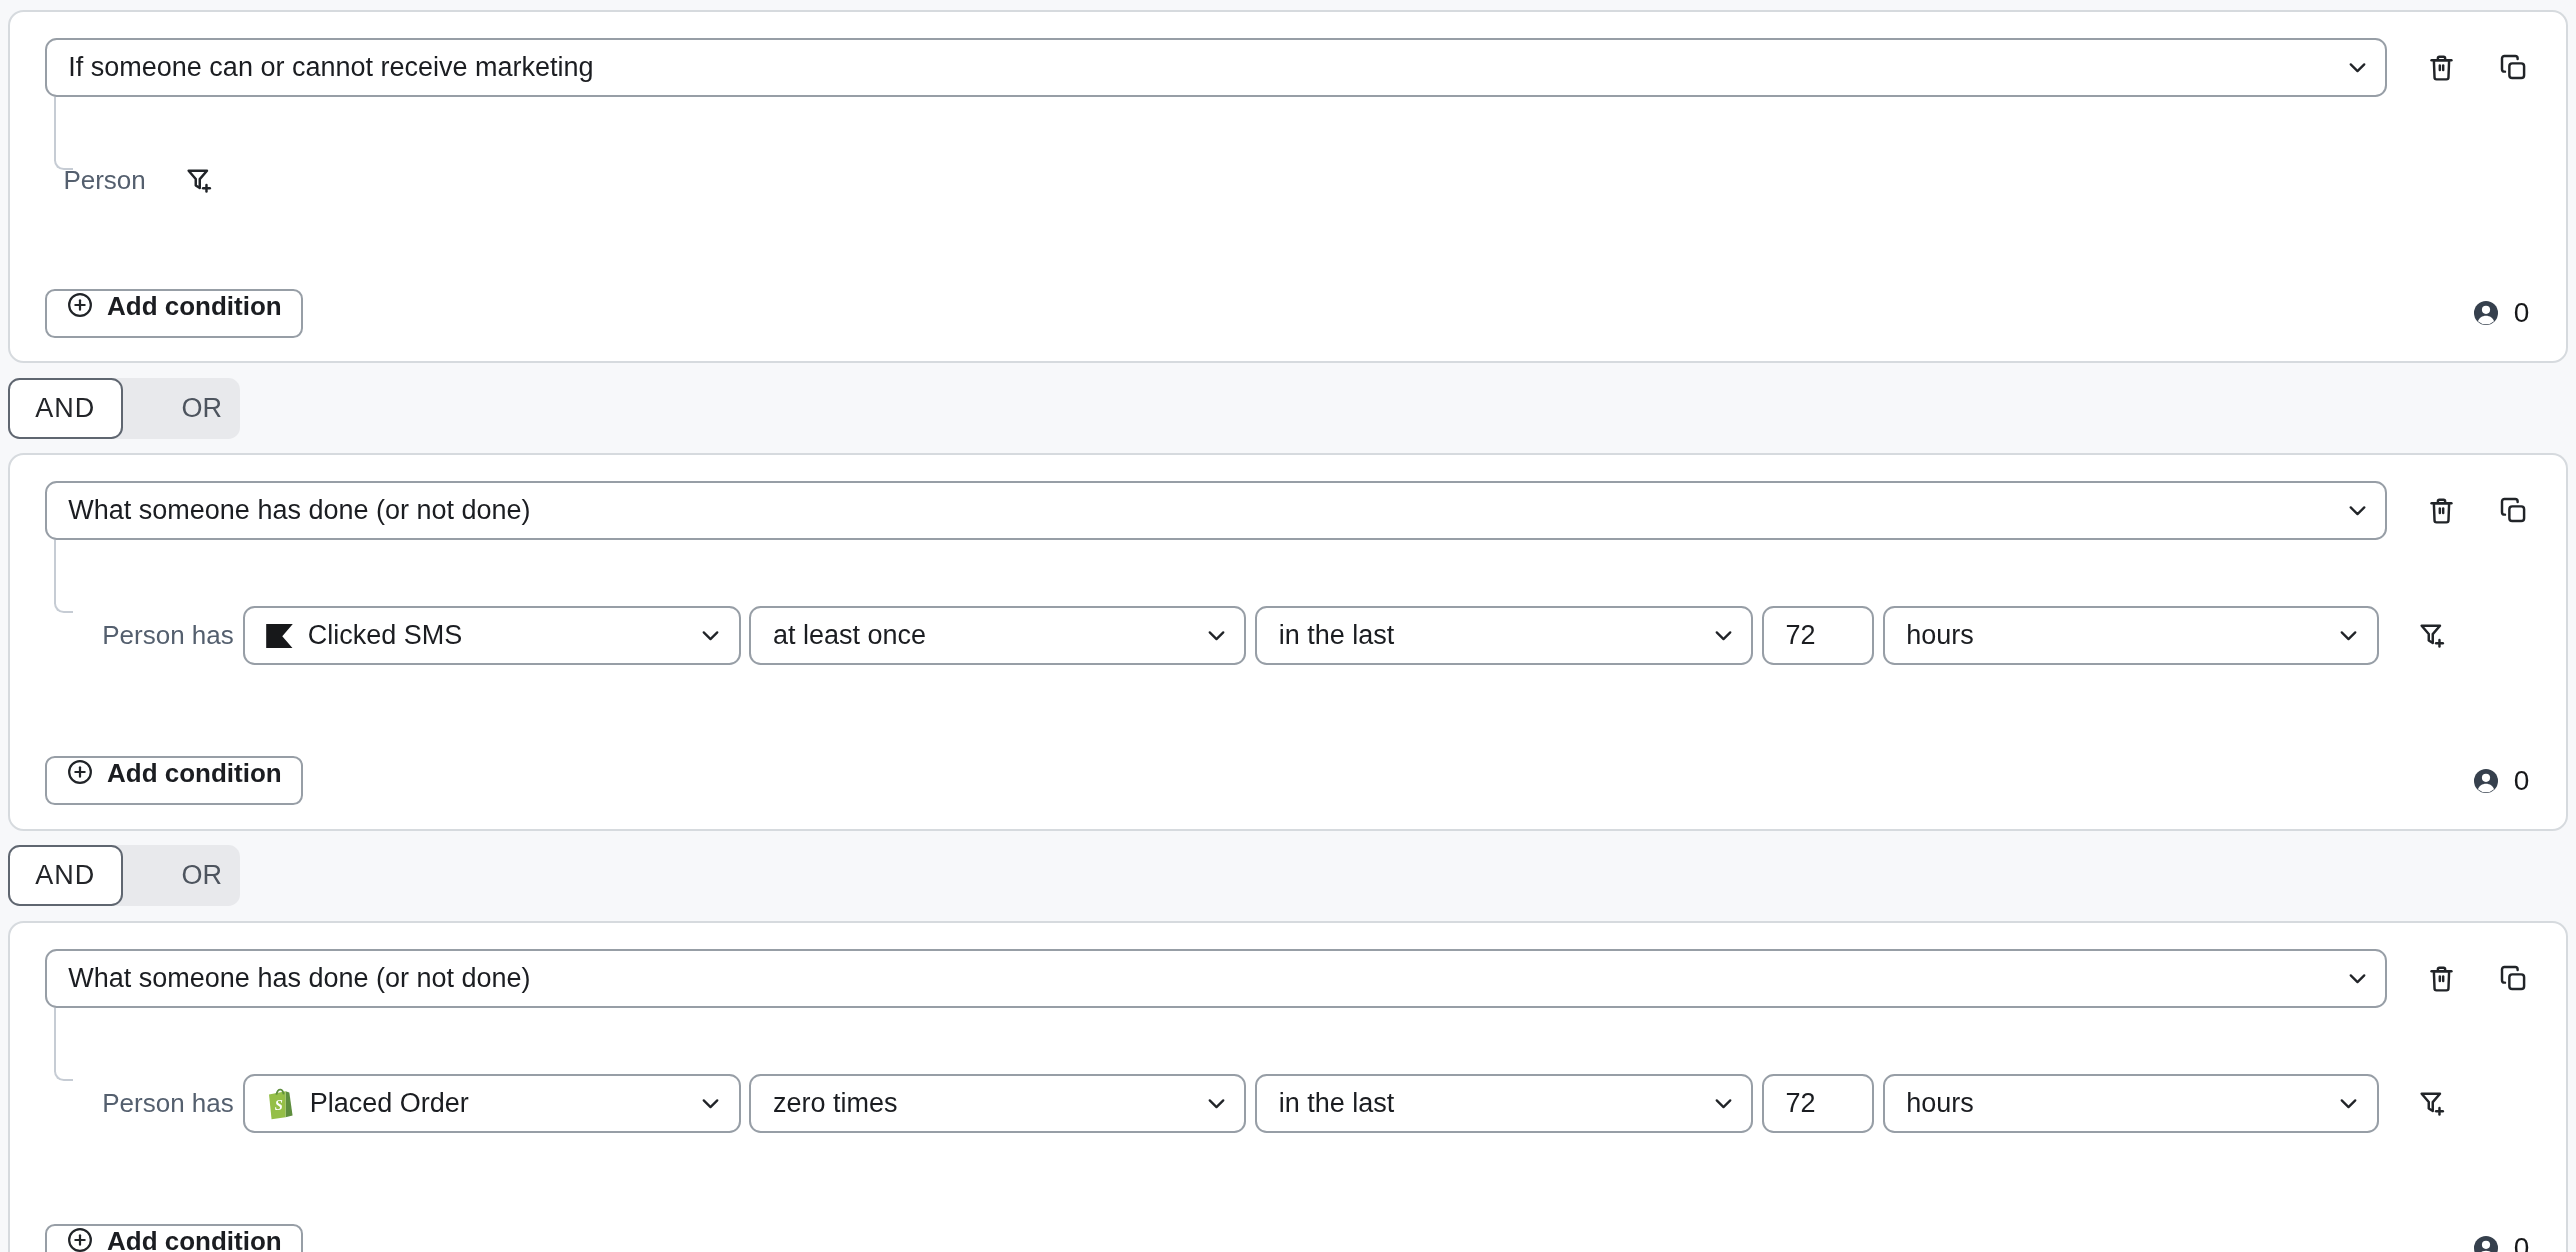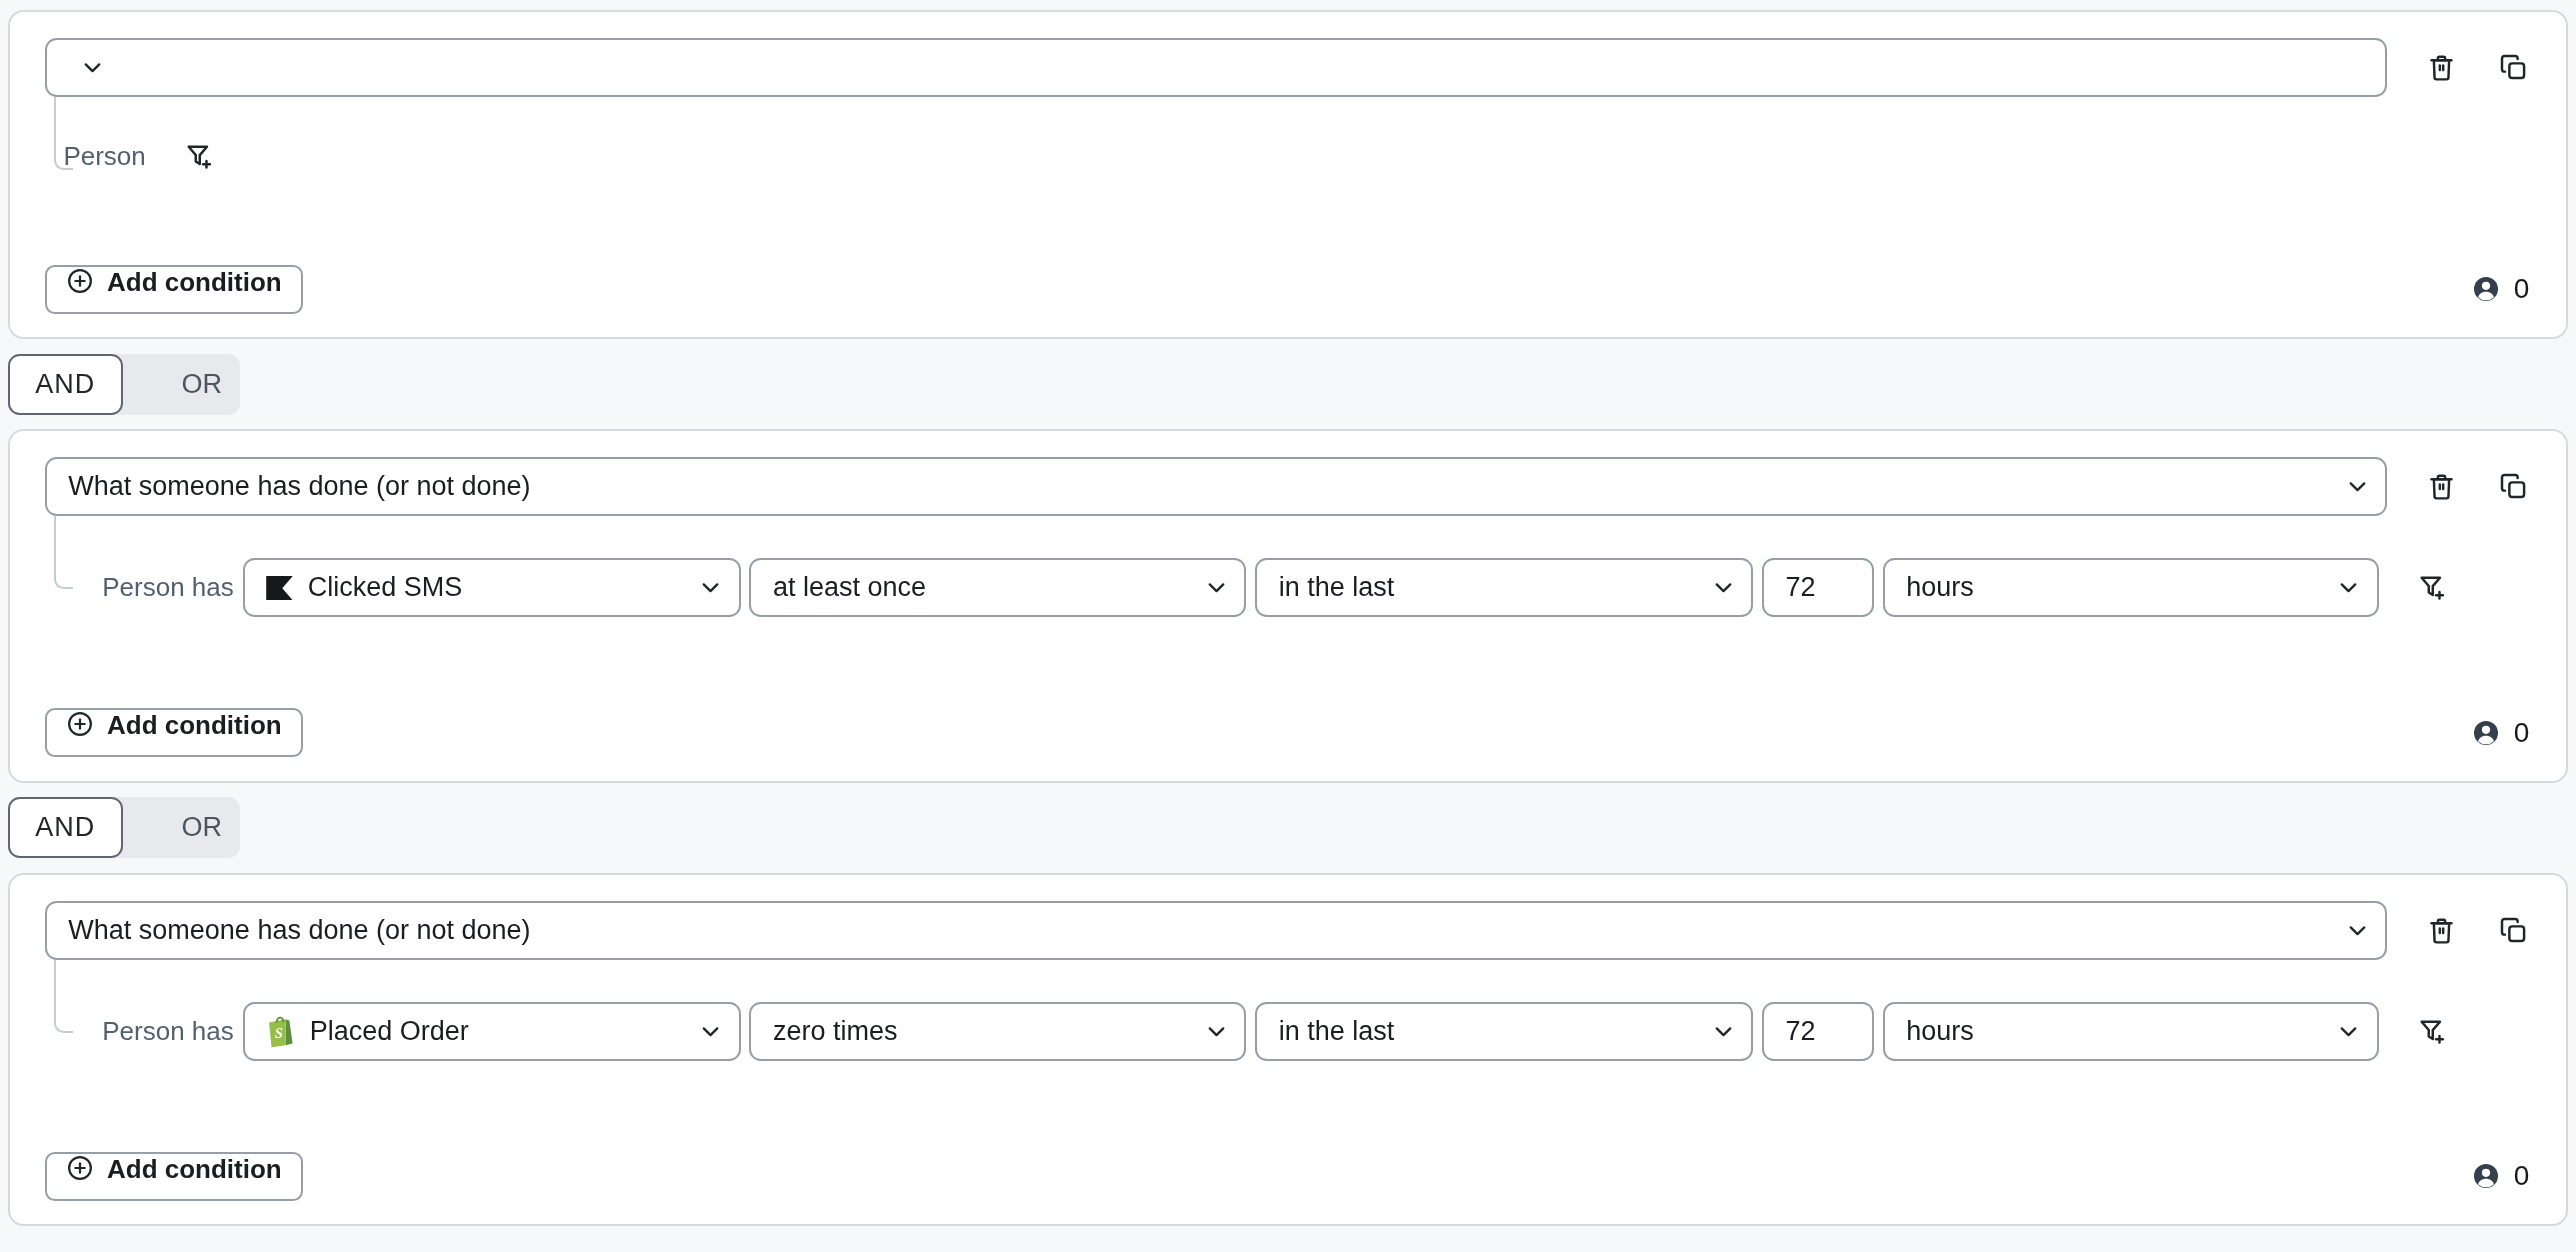--- a/index.html
+++ b/index.html
@@ -49,21 +49,21 @@
 
   .connector {
     position:absolute;
     left:44px; top:85px;
     width:19.5px; height:73px;
     border-left:2px solid #c6ccd4;
     border-bottom:2px solid #c6ccd4;
     border-bottom-left-radius:9.8px;
   }
 
-  .cond-row { display:flex; align-items:center; margin-top:42px; }
+  .cond-row { display:flex; align-items:center; margin-top:66px; }
   .row-label {
     flex:none; text-align:right; margin-right:8.8px;
     color:#545f6e; font-size:26px; white-space:nowrap;
   }
   .field { margin-right:8.8px; }
   .field .evicon { flex:none; margin-right:14.6px; display:flex; align-items:center; }
   input.select.num {
     font-family:"Liberation Sans", sans-serif;
     padding:0 9.8px 0 21.5px; outline:none;
   }
@@ -143,20 +143,21 @@
         <path d="M8 12h8"></path>
     </g>
   </defs>
 </svg>
 
 <div class="page">
 
   <section class="card first">
     <div class="header-row">
       <div class="select main-select">
+        <span class="value">If someone can or cannot receive marketing</span>
         <span class="chev">
           <svg class="stroke-ic" width="25" height="25" viewBox="0 0 24 24" style="stroke-width:2.2">
               <use href="#ic-chevron"></use>
             </svg>
         </span>
       </div>
       <button class="icon-btn">
         <svg class="stroke-ic" width="31" height="31" viewBox="0 0 24 24">
             <use href="#ic-trash"></use>
           </svg>

